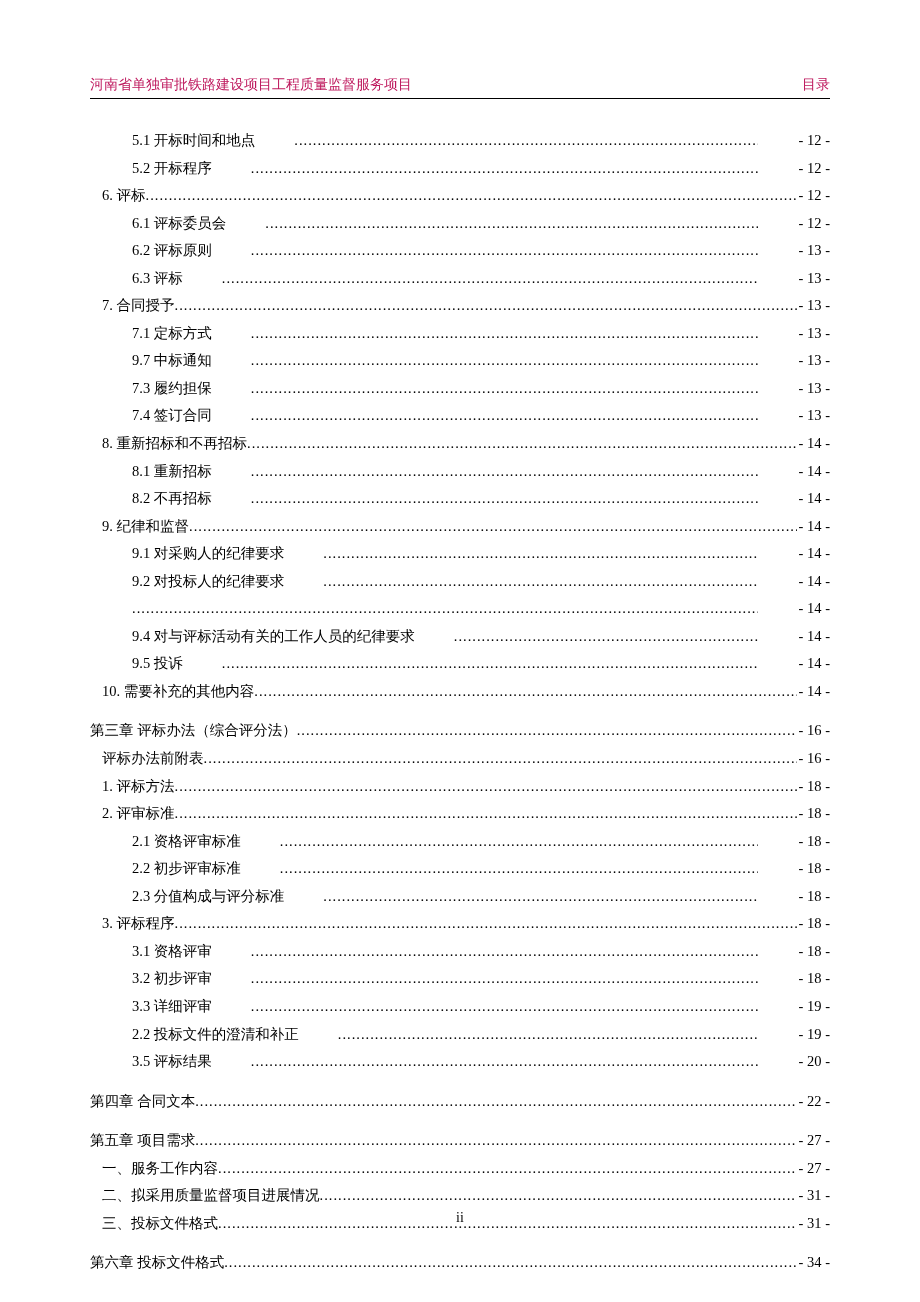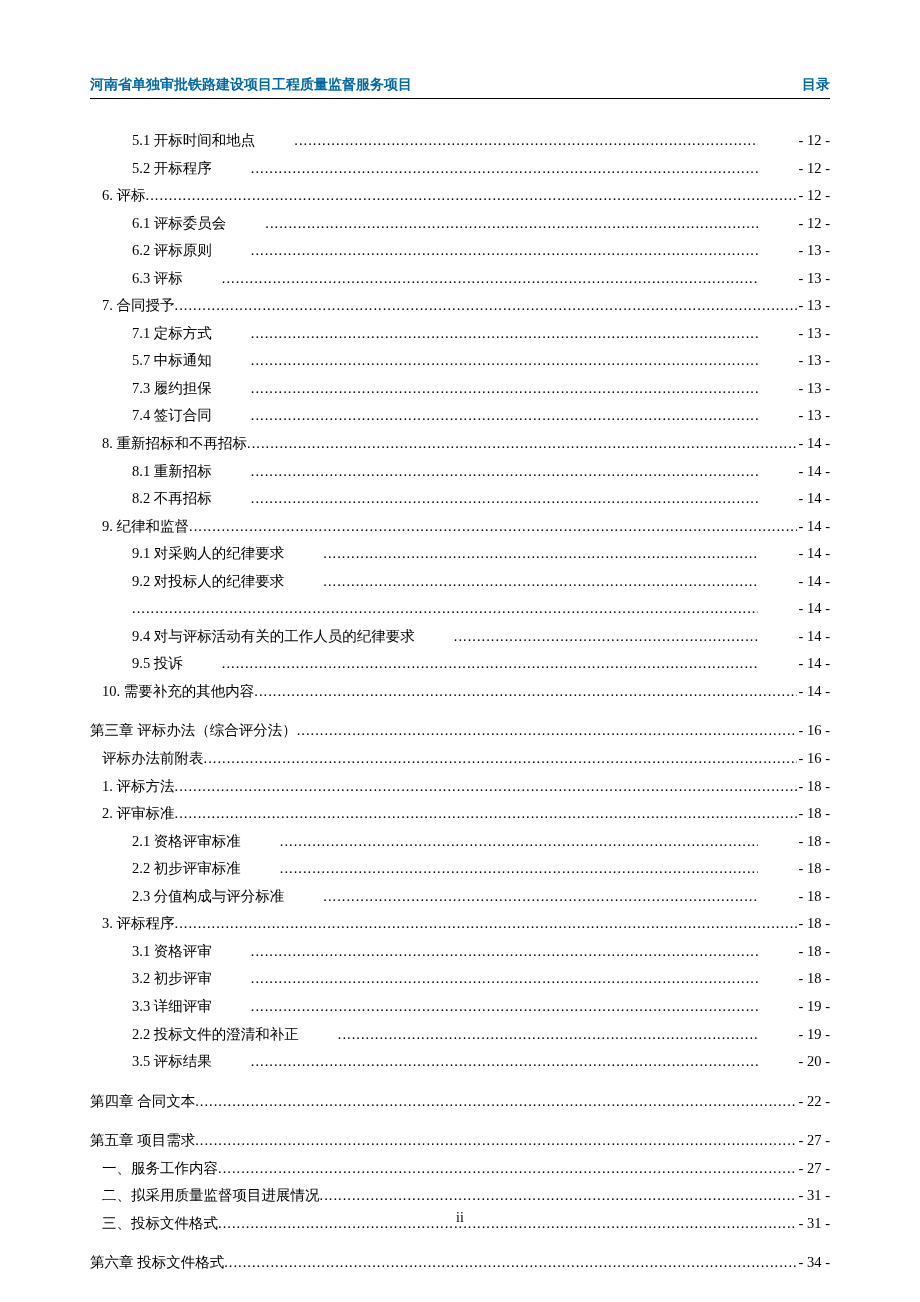--- a/index.html
+++ b/index.html
@@ -13,22 +13,21 @@
     }
     .header {
       display: flex;
       justify-content: space-between;
       border-bottom: 1px solid #000;
       padding-bottom: 4px;
       margin-bottom: 28px;
     }
     .header-left, .header-right {
       font-size: 14px;
-      color: #0369a1;
-      font-weight: bold;
+      color: #be185d;
     }
     .toc { font-size: 14.5px; line-height: 1.9; color: #000; }
     .toc-line {
       display: flex;
       align-items: baseline;
       white-space: nowrap;
       overflow: hidden;
     }
     .toc-line .label { flex: 0 0 auto; }
     .toc-line .dots {
@@ -93,21 +92,21 @@
       <span class="label">7.  合同授予</span>
       <span class="dots">............................................................................................................................................................................................................................................................................................................</span>
       <span class="page">- 13 -</span>
     </div>
     <div class="toc-line indent-2">
       <span class="label">7.1  定标方式</span>
       <span class="dots">............................................................................................................................................................................................................................................................................................................</span>
       <span class="page">- 13 -</span>
     </div>
     <div class="toc-line indent-2">
-      <span class="label">5.7  中标通知</span>
+      <span class="label">9.7  中标通知</span>
       <span class="dots">............................................................................................................................................................................................................................................................................................................</span>
       <span class="page">- 13 -</span>
     </div>
     <div class="toc-line indent-2">
       <span class="label">7.3  履约担保</span>
       <span class="dots">............................................................................................................................................................................................................................................................................................................</span>
       <span class="page">- 13 -</span>
     </div>
     <div class="toc-line indent-2">
       <span class="label">7.4  签订合同</span>

